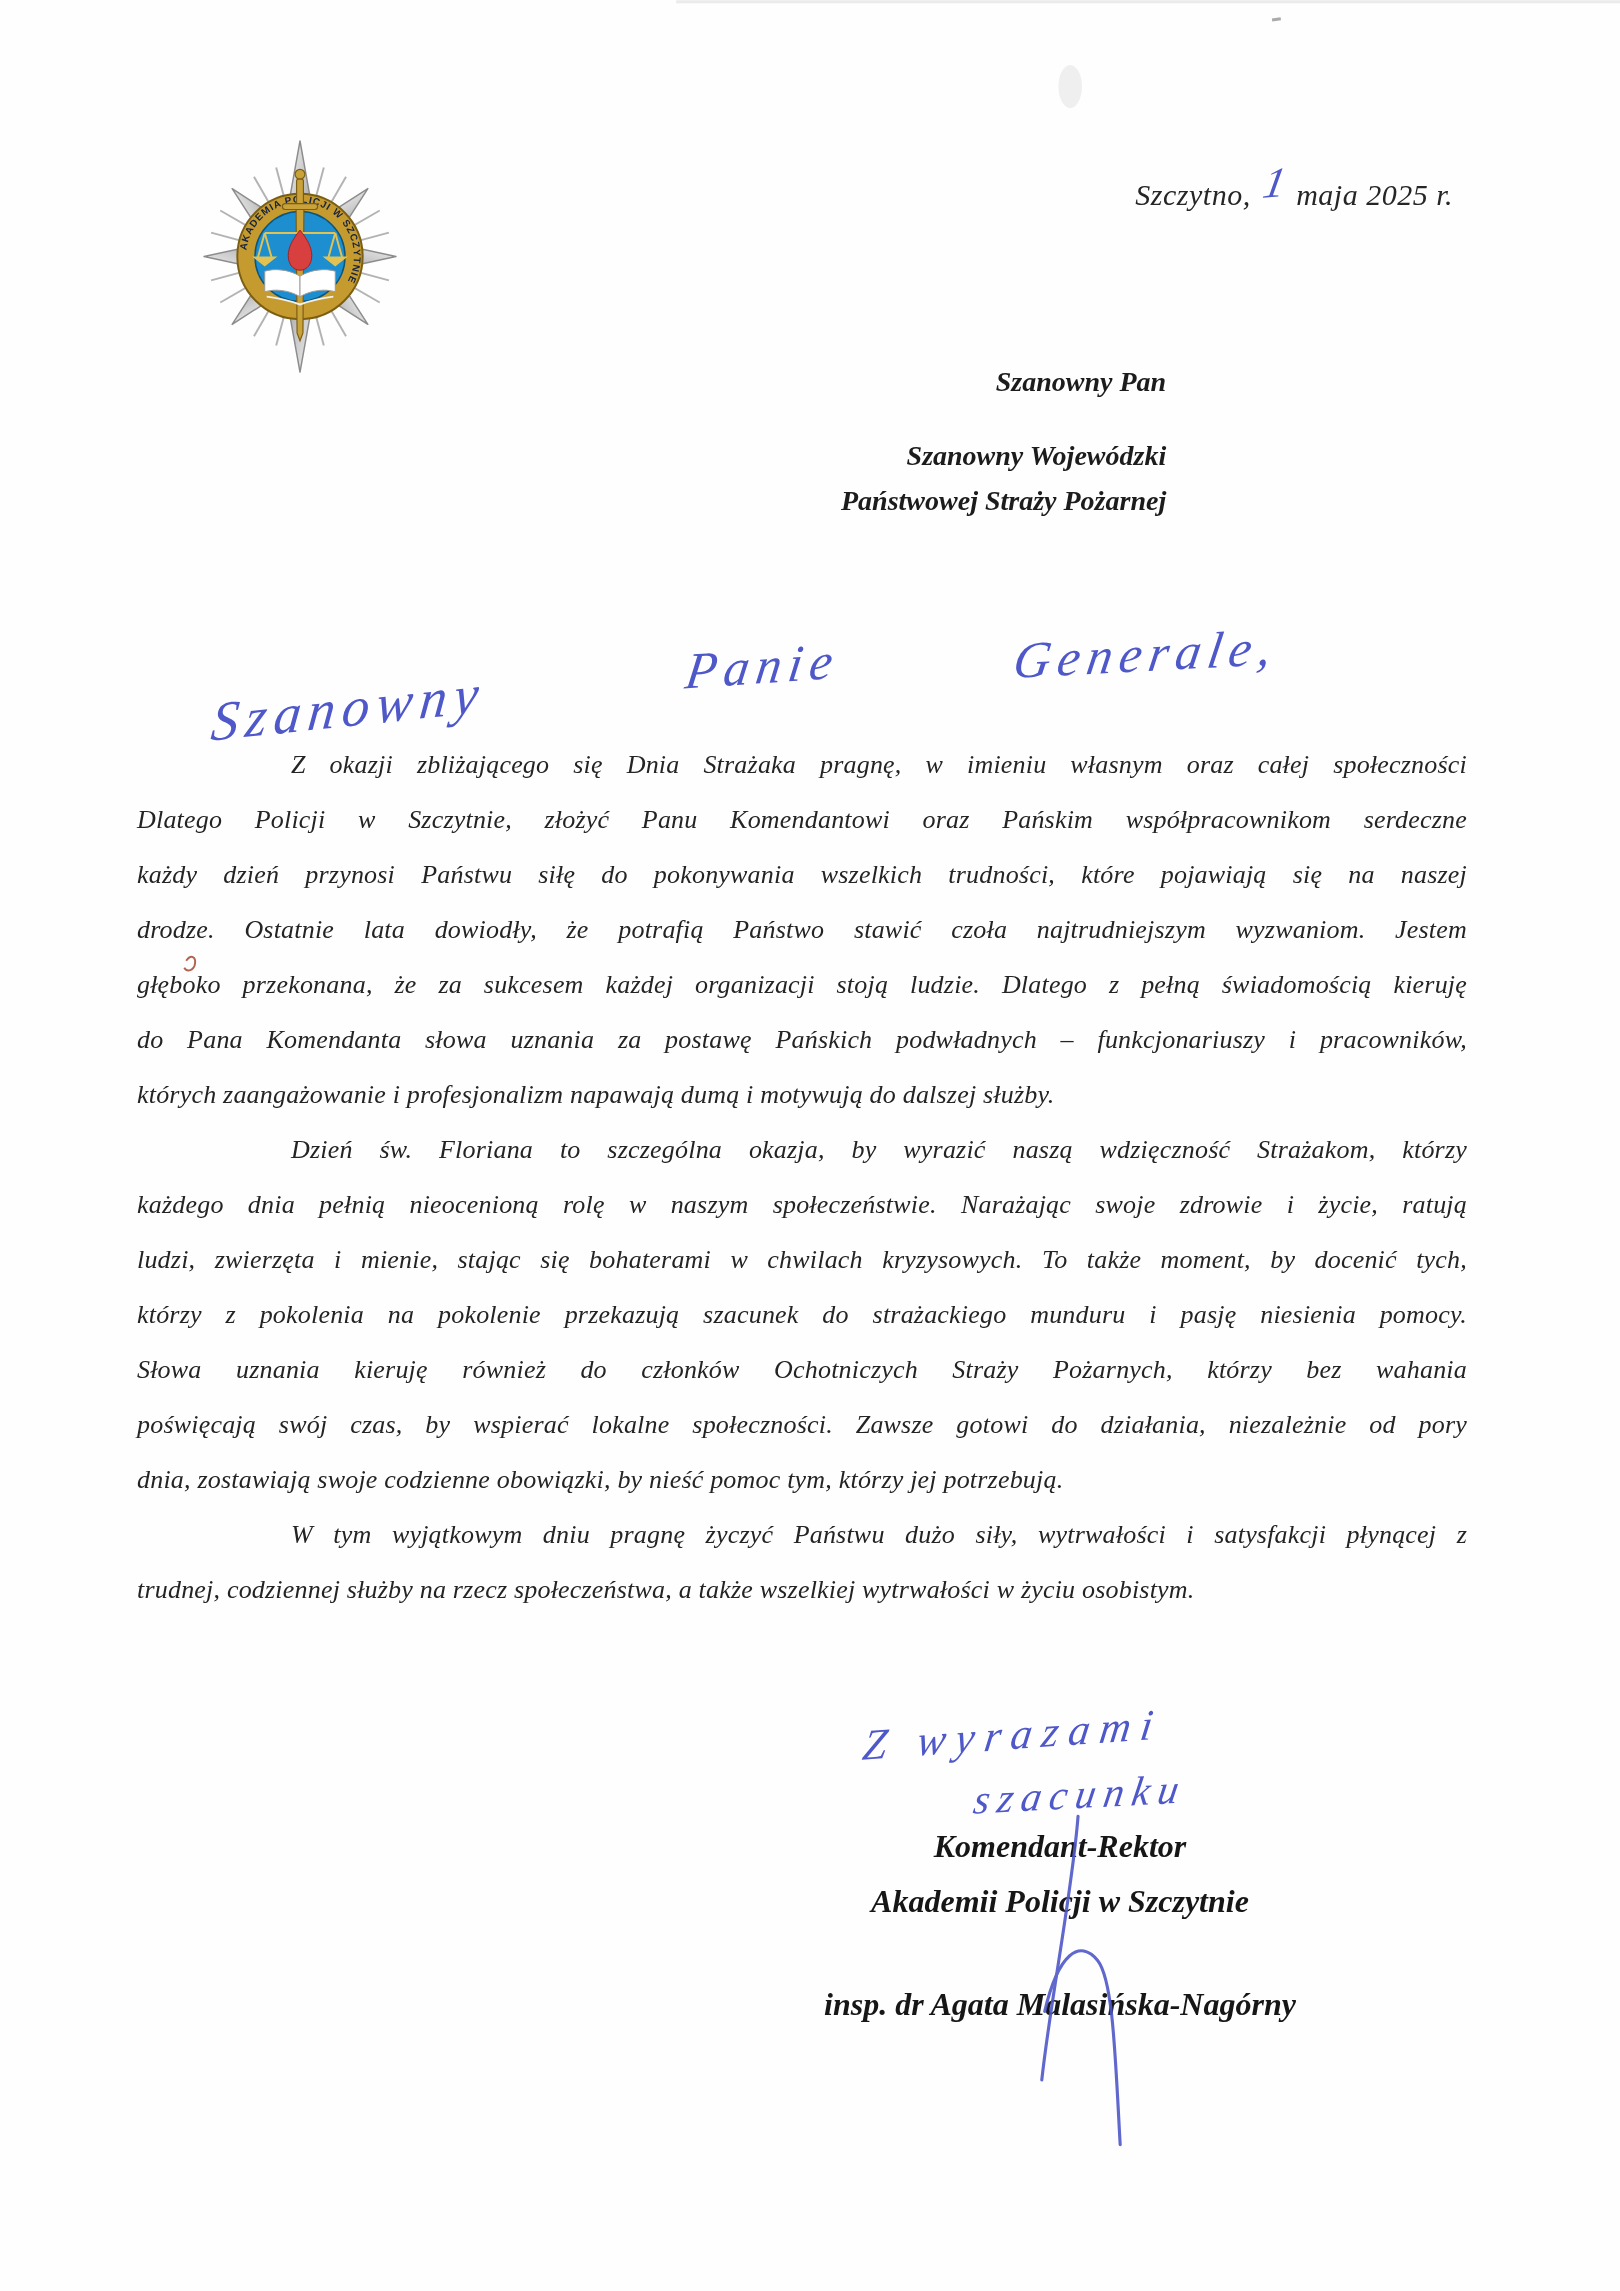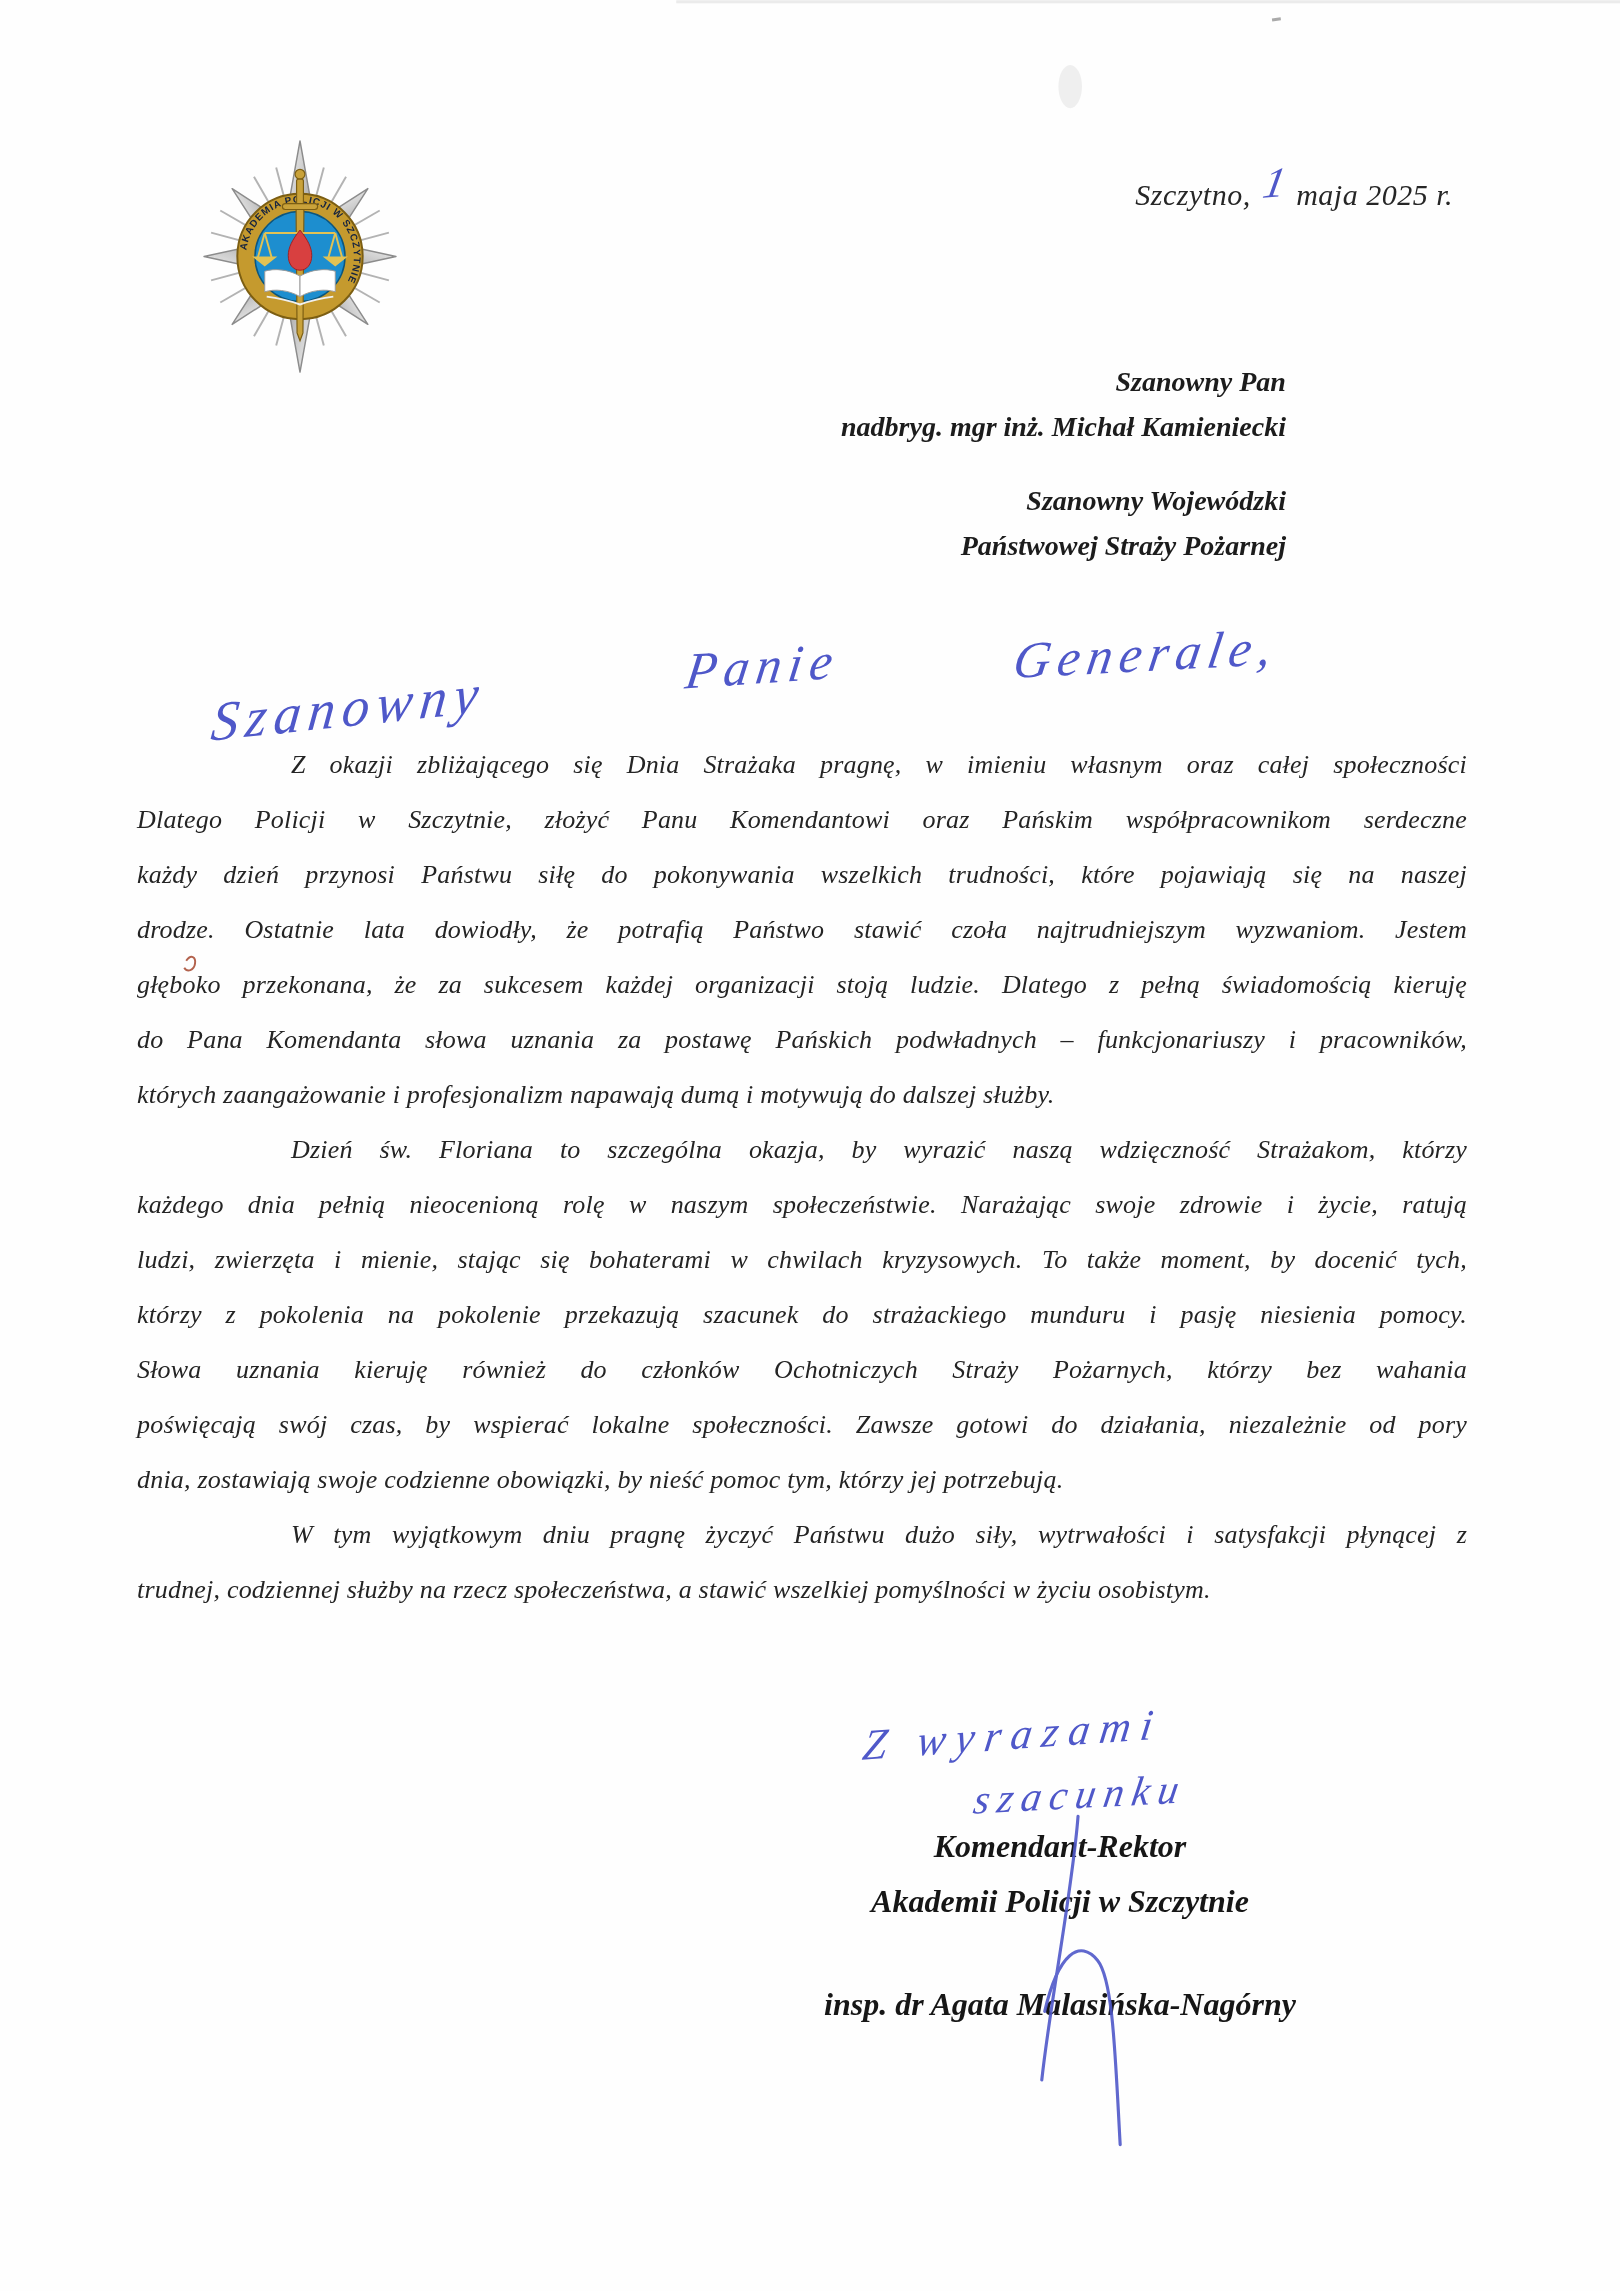--- a/index.html
+++ b/index.html
@@ -121,21 +121,20 @@
       <path d="M70,161 q17,2 34,8 q17,-6 34,-8" fill="none" stroke="#f0f0f0" stroke-width="2"></path>
     </g>
   </svg>
 
   <div class="dateline">
     <span>Szczytno,</span><span class="hand day">1</span><span>maja 2025 r.</span>
   </div>
 
   <div class="addressee">
     <div>Szanowny Pan</div>
-    <div>nadbryg. mgr inż. Michał Kamieniecki</div>
     <div class="gap"></div>
     <div>Szanowny Wojewódzki</div>
     <div>Państwowej Straży Pożarnej</div>
   </div>
 
   <div class="salute">
     <span class="hand sw1">Szanowny</span>
     <span class="hand sw2">Panie</span>
     <span class="hand sw3">Generale,</span>
   </div>
@@ -149,21 +148,21 @@
       <div class="bline just">do Pana Komendanta słowa uznania za postawę Pańskich podwładnych – funkcjonariuszy i pracowników,</div>
       <div class="bline">których zaangażowanie i profesjonalizm napawają dumą i motywują do dalszej służby.</div>
       <div class="bline ind just">Dzień św. Floriana to szczególna okazja, by wyrazić naszą wdzięczność Strażakom, którzy</div>
       <div class="bline just">każdego dnia pełnią nieocenioną rolę w naszym społeczeństwie. Narażając swoje zdrowie i życie, ratują</div>
       <div class="bline just">ludzi, zwierzęta i mienie, stając się bohaterami w chwilach kryzysowych. To także moment, by docenić tych,</div>
       <div class="bline just">którzy z pokolenia na pokolenie przekazują szacunek do strażackiego munduru i pasję niesienia pomocy.</div>
       <div class="bline just">Słowa uznania kieruję również do członków Ochotniczych Straży Pożarnych, którzy bez wahania</div>
       <div class="bline just">poświęcają swój czas, by wspierać lokalne społeczności. Zawsze gotowi do działania, niezależnie od pory</div>
       <div class="bline">dnia, zostawiają swoje codzienne obowiązki, by nieść pomoc tym, którzy jej potrzebują.</div>
       <div class="bline ind just">W tym wyjątkowym dniu pragnę życzyć Państwu dużo siły, wytrwałości i satysfakcji płynącej z</div>
-      <div class="bline">trudnej, codziennej służby na rzecz społeczeństwa, a stawić wszelkiej pomyślności w życiu osobistym.</div>
+      <div class="bline">trudnej, codziennej służby na rzecz społeczeństwa, a także wszelkiej wytrwałości w życiu osobistym.</div>
     </div>
 
   <div class="hand ch1">Z wyrazami</div>
   <div class="hand ch2">szacunku</div>
 
   <div class="sig-title">
     <div>Komendant-Rektor</div>
     <div>Akademii Policji w Szczytnie</div>
   </div>
   <div class="sig-name">insp. dr Agata Malasińska-Nagórny</div>

